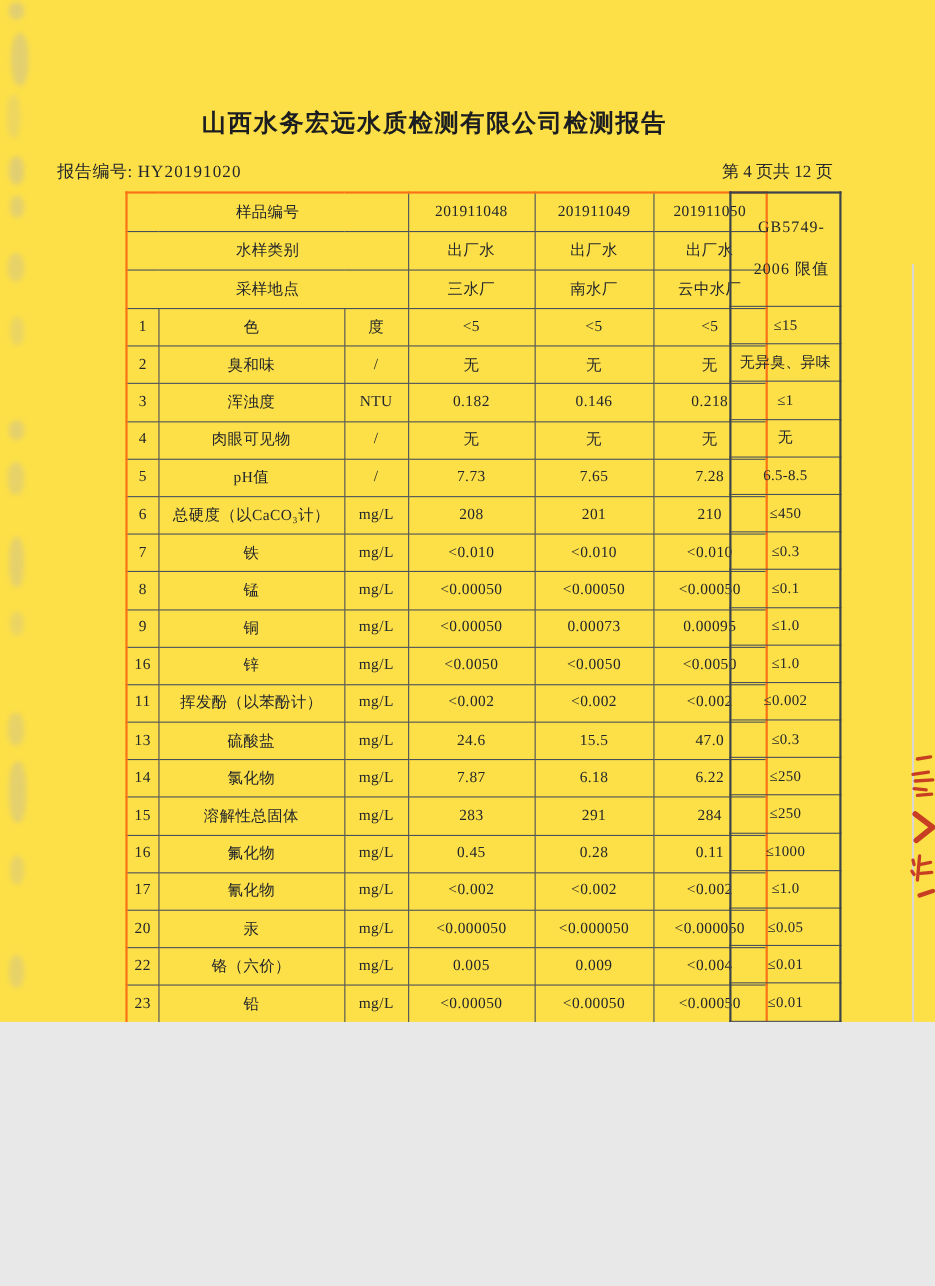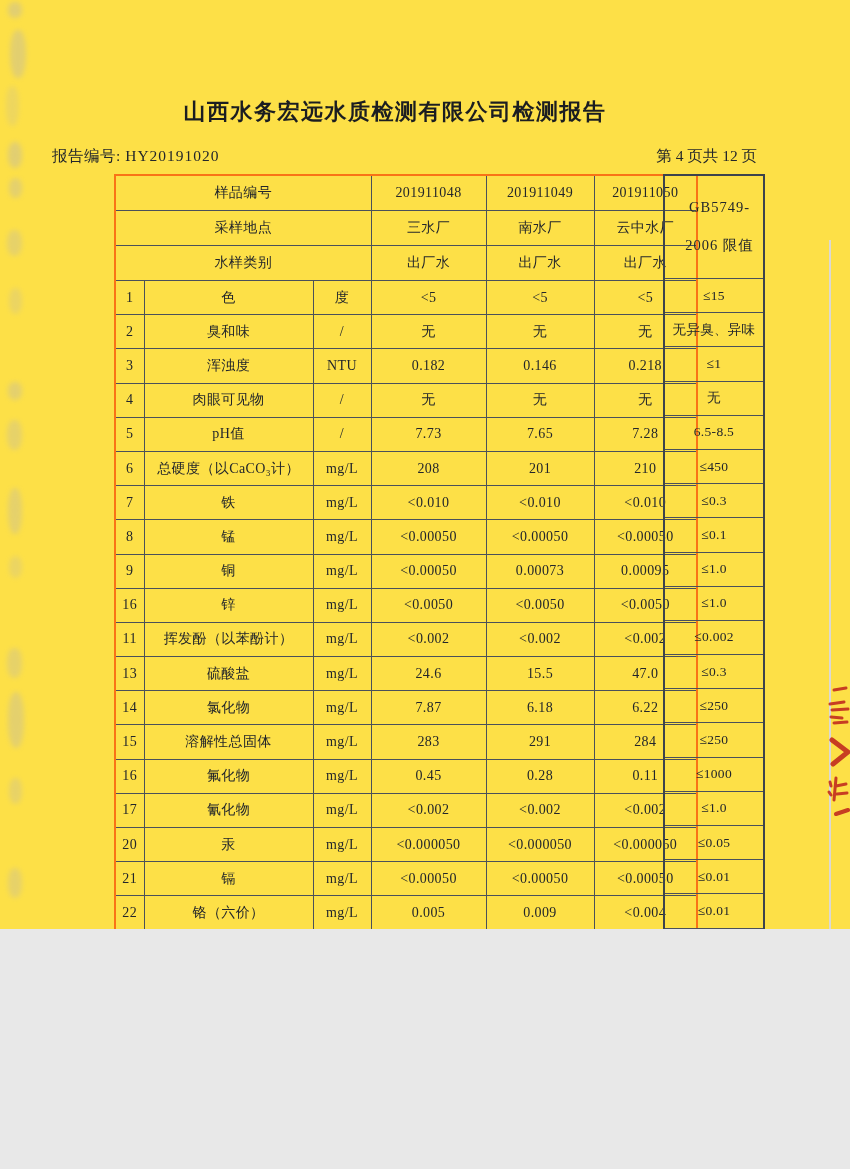--- a/index.html
+++ b/index.html
@@ -79,30 +79,30 @@
         <col style="width:103px">
     </colgroup>
     <tbody id="main-body">
         <tr class="hr">
           <td class="head-label" colspan="3">样品编号</td>
           <td class="head-val">201911048</td>
           <td class="head-val">201911049</td>
           <td class="head-val">201911050</td>
         </tr>
         <tr class="hr">
+          <td class="head-label" colspan="3">水样类别</td>
+          <td class="head-val">出厂水</td>
+          <td class="head-val">出厂水</td>
+          <td class="head-val">出厂水</td>
+        </tr>
+        <tr class="hr">
           <td class="head-label" colspan="3">采样地点</td>
           <td class="head-val">三水厂</td>
           <td class="head-val">南水厂</td>
           <td class="head-val">云中水厂</td>
-        </tr>
-        <tr class="hr">
-          <td class="head-label" colspan="3">水样类别</td>
-          <td class="head-val">出厂水</td>
-          <td class="head-val">出厂水</td>
-          <td class="head-val">出厂水</td>
         </tr>
         <tr class="dr">
           <td class="c-no">1</td>
           <td class="c-name">色</td>
           <td class="c-unit">度</td>
           <td class="c-val">&lt;5</td>
           <td class="c-val">&lt;5</td>
           <td class="c-val">&lt;5</td>
         </tr>
         <tr class="dr">
@@ -227,34 +227,34 @@
         </tr>
         <tr class="dr">
           <td class="c-no">20</td>
           <td class="c-name">汞</td>
           <td class="c-unit">mg/L</td>
           <td class="c-val">&lt;0.000050</td>
           <td class="c-val">&lt;0.000050</td>
           <td class="c-val">&lt;0.000050</td>
         </tr>
         <tr class="dr">
-          <td class="c-no">21</td>
-          <td class="c-name">镉</td>
-          <td class="c-unit">mg/L</td>
-          <td class="c-val">&lt;0.00050</td>
-          <td class="c-val">&lt;0.00050</td>
-          <td class="c-val">&lt;0.00050</td>
-        </tr>
-        <tr class="dr">
           <td class="c-no">22</td>
           <td class="c-name">铬（六价）</td>
           <td class="c-unit">mg/L</td>
           <td class="c-val">0.005</td>
           <td class="c-val">0.009</td>
           <td class="c-val">&lt;0.004</td>
+        </tr>
+        <tr class="dr">
+          <td class="c-no">23</td>
+          <td class="c-name">铅</td>
+          <td class="c-unit">mg/L</td>
+          <td class="c-val">&lt;0.00050</td>
+          <td class="c-val">&lt;0.00050</td>
+          <td class="c-val">&lt;0.00050</td>
         </tr>
       </tbody>
   </table>
 
   <table class="limits">
     <tbody>
       <tr>
         <td class="limit-head">
           <div>GB5749-</div>
           <div>2006 限值</div>

